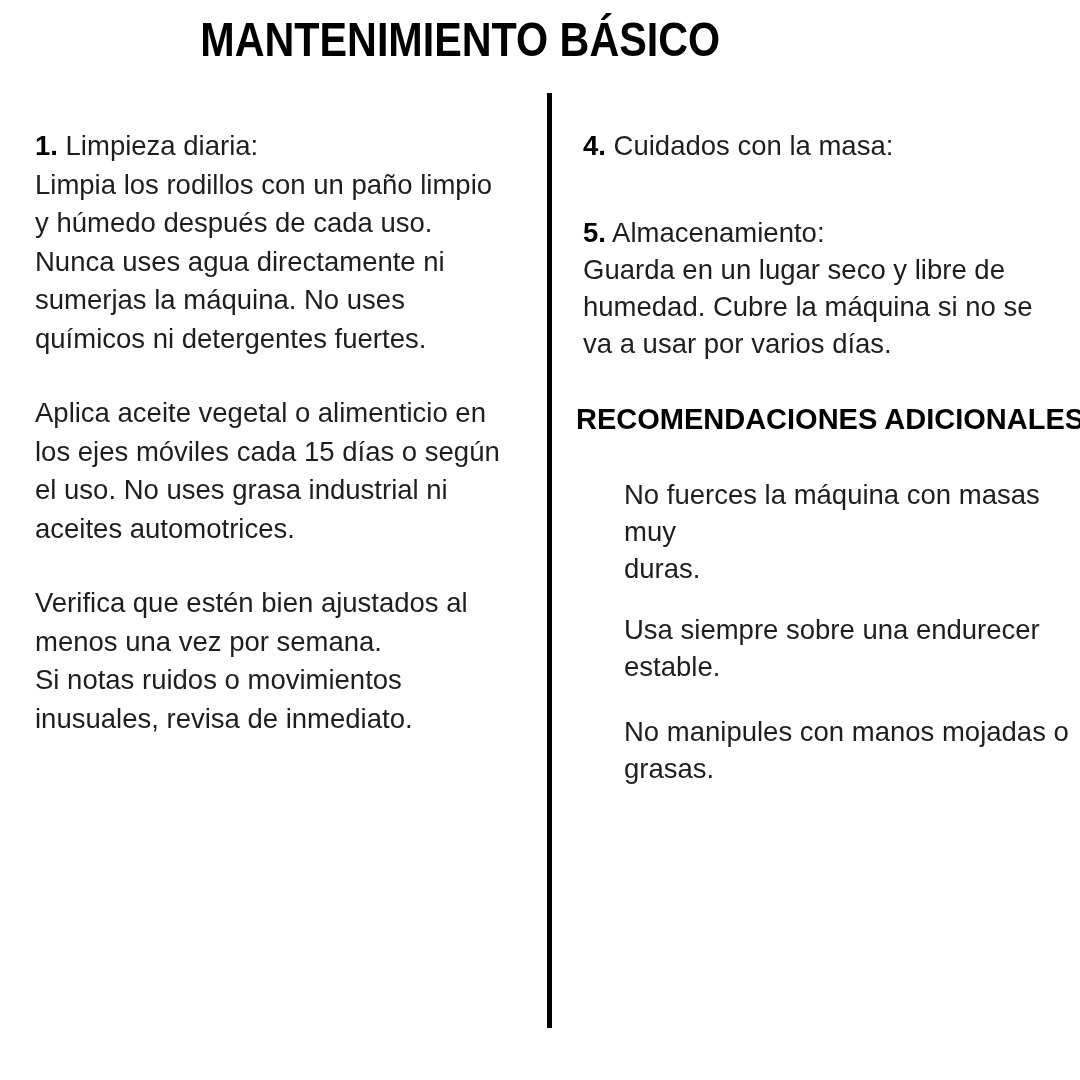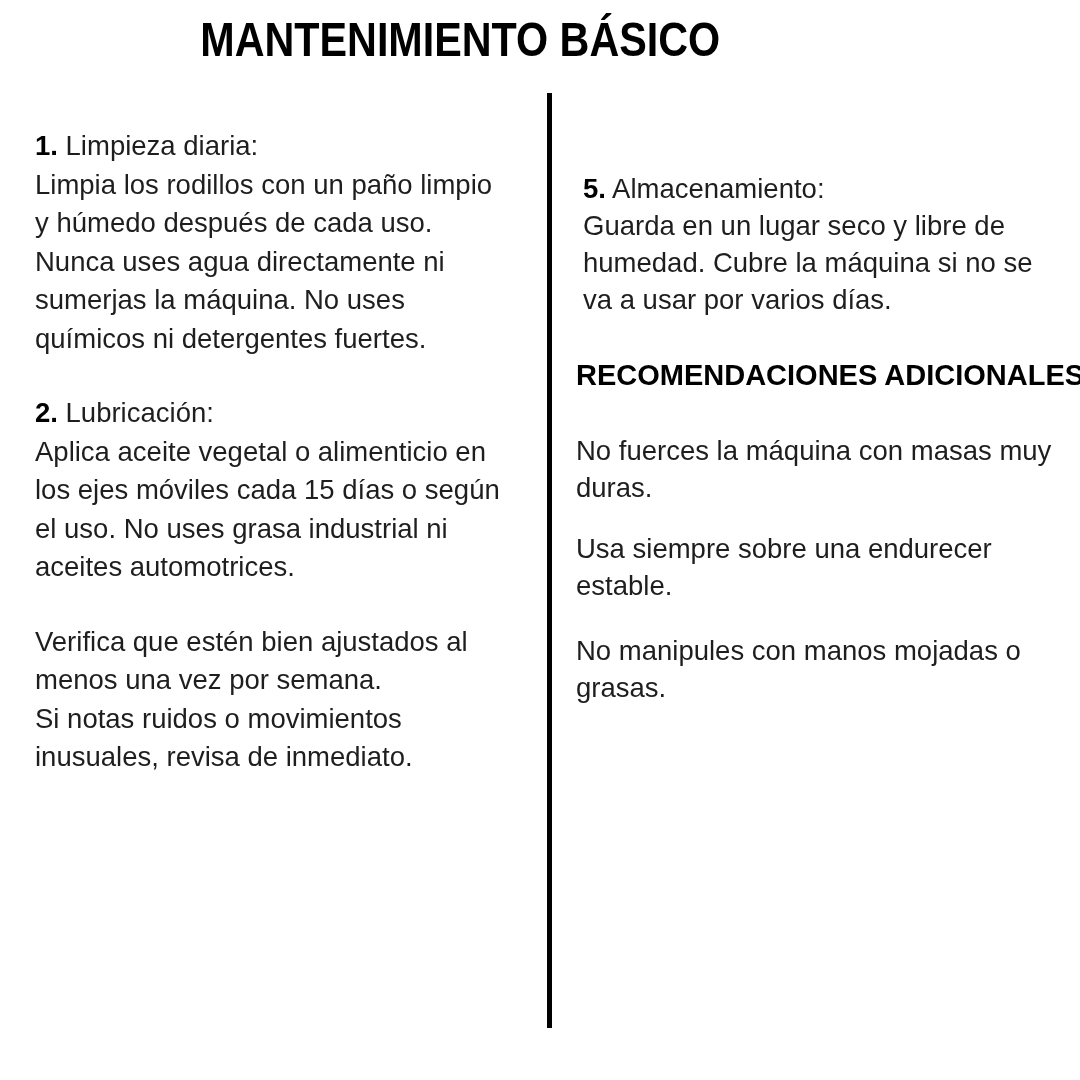--- a/index.html
+++ b/index.html
@@ -64,21 +64,21 @@
   .sec-heading { font-weight: 400; }
   .sec-num { font-weight: 700; color: #000000; }
   .sec-body { white-space: pre-line; }
   .rec-heading {
     margin-top: 39px;
     font-size: 29px;
     font-weight: 700;
     color: #000000;
     white-space: nowrap;
   }
-  .rec-para { white-space: pre-line; }
+  .rec-para { white-space: pre-line; margin-left: 48px; }
   .rec-para.p1 { margin-top: 38px; }
   .rec-para.p2 { margin-top: 29px; }
   .rec-para.p3 { margin-top: 24px; }
   .rec-para.p4 { margin-top: 28px; }
 </style>
 </head>
 <body>
 
 <div class="page">
 
@@ -91,39 +91,39 @@
     <div class="section">
       <div class="sec-heading"><span class="sec-num">1.</span> <span>Limpieza diaria:</span></div>
       <div class="sec-body">Limpia los rodillos con un paño limpio
 y húmedo después de cada uso.
 Nunca uses agua directamente ni
 sumerjas la máquina. No uses
 químicos ni detergentes fuertes.</div>
     </div>
 
     <div class="section">
-      <div class="sec-heading"><span class="sec-num">2.</span> <span>Lubricación:</span></div>
       <div class="sec-body">Aplica aceite vegetal o alimenticio en
 los ejes móviles cada 15 días o según
 el uso. No uses grasa industrial ni
 aceites automotrices.</div>
     </div>
 
     <div class="section">
       <div class="sec-body">Verifica que estén bien ajustados al
 menos una vez por semana.
 Si notas ruidos o movimientos
 inusuales, revisa de inmediato.</div>
     </div>
 
   </div>
 
   <div class="col col-right">
 
     <div class="section">
+      <div class="sec-heading"><span class="sec-num">4.</span> <span>Cuidados con la masa:</span></div>
     </div>
 
     <div class="section">
       <div class="sec-heading"><span class="sec-num">5.</span> <span>Almacenamiento:</span></div>
       <div class="sec-body">Guarda en un lugar seco y libre de
 humedad. Cubre la máquina si no se
 va a usar por varios días.</div>
     </div>
 
     <div class="rec-heading">RECOMENDACIONES ADICIONALES:</div>

